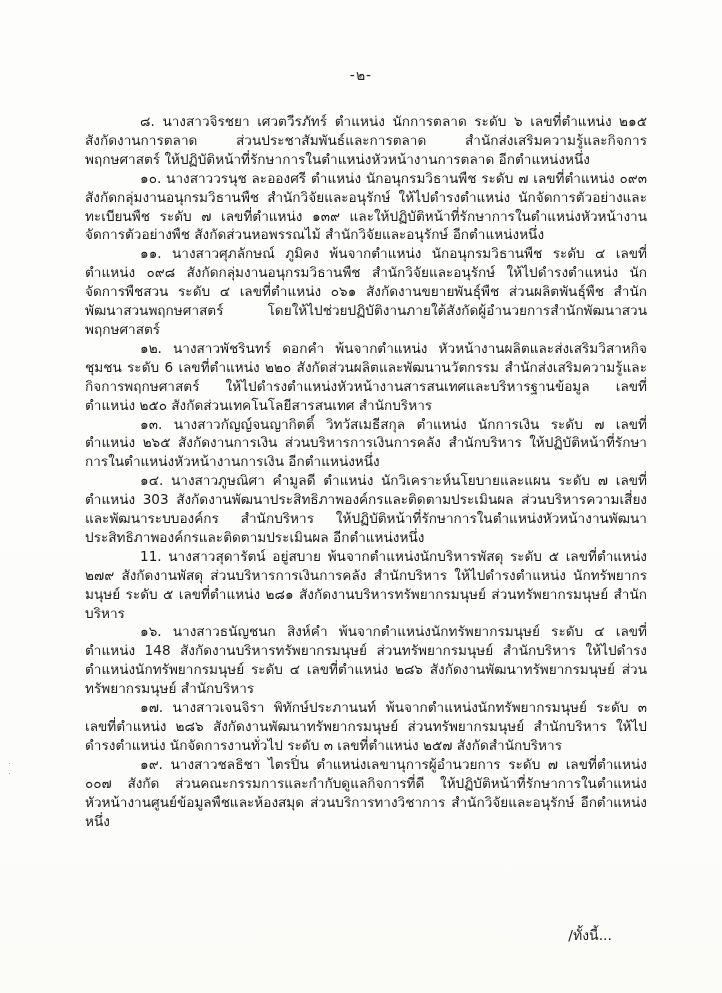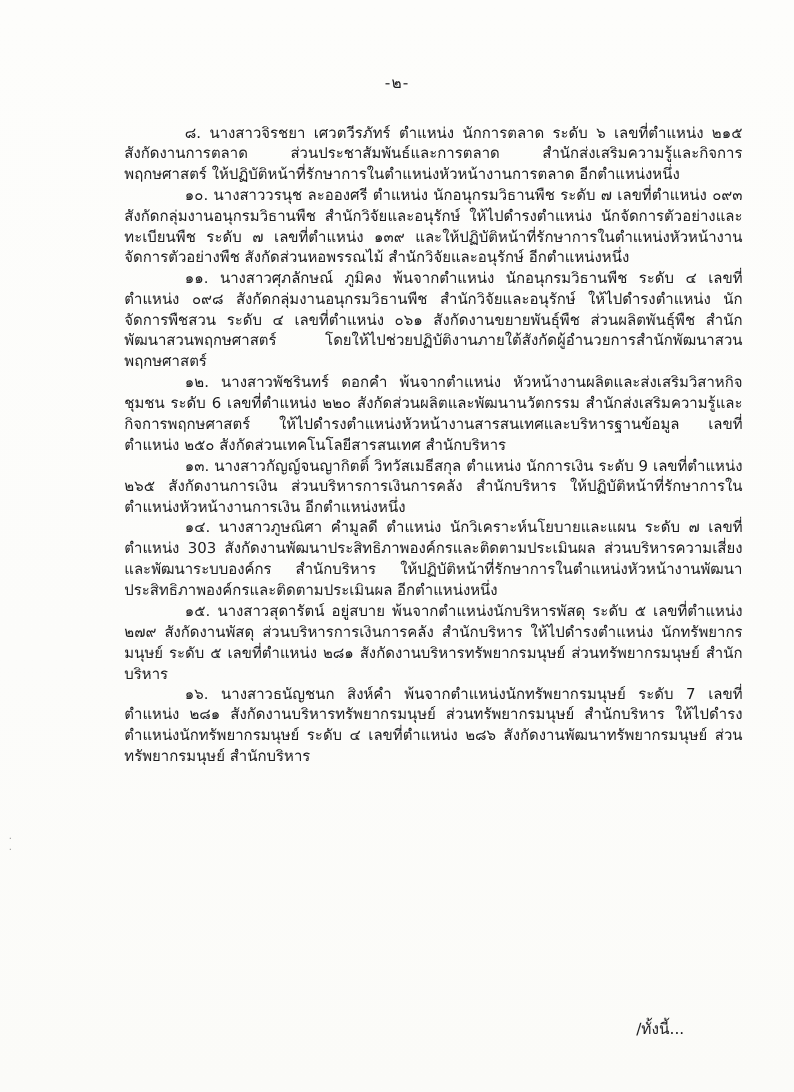--- a/index.html
+++ b/index.html
@@ -25,34 +25,33 @@
     width: 100%;
     text-align: center;
     font-size: 14px;
     letter-spacing: 1px;
   }
   .doc-body {
     position: absolute;
     top: 112px;
     left: 85px;
     width: 562px;
-    margin-left: 28px;
   }
   p.para {
     margin: 0;
     padding: 0;
     font-size: 13.6px;
     line-height: 18.9px;
     text-indent: 55px;
     text-align: justify;
     word-break: break-word;
   }
   .footer-note {
     position: absolute;
-    right: 100px;
+    right: 110px;
     top: 924px;
     font-size: 14px;
   }
   .scan-speck {
     position: absolute;
     left: 8px;
     top: 756px;
     width: 3px;
     height: 22px;
     color: #9a9a9a;
@@ -65,23 +64,25 @@
 
 <div class="page">
 
   <div class="page-number">-๒-</div>
 
   <div class="doc-body">
     <p class="para">๘. นางสาวจิรชยา  เศวตวีรภัทร์ ตำแหน่ง นักการตลาด ระดับ ๖ เลขที่ตำแหน่ง ๒๑๕ สังกัดงานการตลาด ส่วนประชาสัมพันธ์และการตลาด  สำนักส่งเสริมความรู้และกิจการพฤกษศาสตร์ ให้ปฏิบัติหน้าที่รักษาการในตำแหน่งหัวหน้างานการตลาด อีกตำแหน่งหนึ่ง</p>
     <p class="para">๑๐. นางสาววรนุช  ละอองศรี ตำแหน่ง นักอนุกรมวิธานพืช ระดับ ๗ เลขที่ตำแหน่ง ๐๙๓ สังกัดกลุ่มงานอนุกรมวิธานพืช สำนักวิจัยและอนุรักษ์ ให้ไปดำรงตำแหน่ง นักจัดการตัวอย่างและทะเบียนพืช ระดับ ๗ เลขที่ตำแหน่ง ๑๓๙  และให้ปฏิบัติหน้าที่รักษาการในตำแหน่งหัวหน้างานจัดการตัวอย่างพืช สังกัดส่วนหอพรรณไม้  สำนักวิจัยและอนุรักษ์  อีกตำแหน่งหนึ่ง</p>
     <p class="para">๑๑. นางสาวศุภลักษณ์  ภูมิคง พ้นจากตำแหน่ง นักอนุกรมวิธานพืช ระดับ ๔ เลขที่ตำแหน่ง ๐๙๘  สังกัดกลุ่มงานอนุกรมวิธานพืช สำนักวิจัยและอนุรักษ์  ให้ไปดำรงตำแหน่ง นักจัดการพืชสวน ระดับ ๔ เลขที่ตำแหน่ง ๐๖๑  สังกัดงานขยายพันธุ์พืช ส่วนผลิตพันธุ์พืช สำนักพัฒนาสวนพฤกษศาสตร์  โดยให้ไปช่วยปฏิบัติงานภายใต้สังกัดผู้อำนวยการสำนักพัฒนาสวนพฤกษศาสตร์</p>
     <p class="para">๑๒. นางสาวพัชรินทร์  ดอกคำ  พ้นจากตำแหน่ง หัวหน้างานผลิตและส่งเสริมวิสาหกิจชุมชน ระดับ 6 เลขที่ตำแหน่ง ๒๒๐  สังกัดส่วนผลิตและพัฒนานวัตกรรม  สำนักส่งเสริมความรู้และกิจการพฤกษศาสตร์ ให้ไปดำรงตำแหน่งหัวหน้างานสารสนเทศและบริหารฐานข้อมูล เลขที่ตำแหน่ง ๒๕๐ สังกัดส่วนเทคโนโลยีสารสนเทศ  สำนักบริหาร</p>
-    <p class="para">๑๓. นางสาวกัญญ์จนญากิตติ์  วิทวัสเมธีสกุล  ตำแหน่ง นักการเงิน ระดับ 9 เลขที่ตำแหน่ง ๒๖๕ สังกัดงานการเงิน ส่วนบริหารการเงินการคลัง  สำนักบริหาร ให้ปฏิบัติหน้าที่รักษาการในตำแหน่งหัวหน้างานการเงิน อีกตำแหน่งหนึ่ง</p>
+    <p class="para">๑๓. นางสาวกัญญ์จนญากิตติ์  วิทวัสเมธีสกุล  ตำแหน่ง นักการเงิน ระดับ ๗ เลขที่ตำแหน่ง ๒๖๕ สังกัดงานการเงิน ส่วนบริหารการเงินการคลัง  สำนักบริหาร ให้ปฏิบัติหน้าที่รักษาการในตำแหน่งหัวหน้างานการเงิน อีกตำแหน่งหนึ่ง</p>
     <p class="para">๑๔. นางสาวภูษณิศา  คำมูลดี  ตำแหน่ง นักวิเคราะห์นโยบายและแผน ระดับ ๗ เลขที่ตำแหน่ง 303 สังกัดงานพัฒนาประสิทธิภาพองค์กรและติดตามประเมินผล ส่วนบริหารความเสี่ยงและพัฒนาระบบองค์กร  สำนักบริหาร ให้ปฏิบัติหน้าที่รักษาการในตำแหน่งหัวหน้างานพัฒนาประสิทธิภาพองค์กรและติดตามประเมินผล อีกตำแหน่งหนึ่ง</p>
-    <p class="para">๑๕. นางสาวสุดารัตน์  อยู่สบาย พ้นจากตำแหน่งนักบริหารพัสดุ ระดับ ๕ เลขที่ตำแหน่ง ๒๗๙  สังกัดงานพัสดุ ส่วนบริหารการเงินการคลัง สำนักบริหาร ให้ไปดำรงตำแหน่ง นักทรัพยากรมนุษย์ ระดับ ๕ เลขที่ตำแหน่ง ๒๘๑  สังกัดงานบริหารทรัพยากรมนุษย์ ส่วนทรัพยากรมนุษย์ สำนักบริหาร</p>
-    <p class="para">๑๖. นางสาวธนัญชนก  สิงห์คำ พ้นจากตำแหน่งนักทรัพยากรมนุษย์ ระดับ 7 เลขที่ตำแหน่ง ๒๘๑  สังกัดงานบริหารทรัพยากรมนุษย์ ส่วนทรัพยากรมนุษย์ สำนักบริหาร ให้ไปดำรงตำแหน่งนักทรัพยากรมนุษย์ ระดับ ๔ เลขที่ตำแหน่ง ๒๘๖  สังกัดงานพัฒนาทรัพยากรมนุษย์ ส่วนทรัพยากรมนุษย์ สำนักบริหาร</p>
+    <p class="para">11. นางสาวสุดารัตน์  อยู่สบาย พ้นจากตำแหน่งนักบริหารพัสดุ ระดับ ๕ เลขที่ตำแหน่ง ๒๗๙  สังกัดงานพัสดุ ส่วนบริหารการเงินการคลัง สำนักบริหาร ให้ไปดำรงตำแหน่ง นักทรัพยากรมนุษย์ ระดับ ๕ เลขที่ตำแหน่ง ๒๘๑  สังกัดงานบริหารทรัพยากรมนุษย์ ส่วนทรัพยากรมนุษย์ สำนักบริหาร</p>
+    <p class="para">๑๖. นางสาวธนัญชนก  สิงห์คำ พ้นจากตำแหน่งนักทรัพยากรมนุษย์ ระดับ ๔ เลขที่ตำแหน่ง 148  สังกัดงานบริหารทรัพยากรมนุษย์ ส่วนทรัพยากรมนุษย์ สำนักบริหาร ให้ไปดำรงตำแหน่งนักทรัพยากรมนุษย์ ระดับ ๔ เลขที่ตำแหน่ง ๒๘๖  สังกัดงานพัฒนาทรัพยากรมนุษย์ ส่วนทรัพยากรมนุษย์ สำนักบริหาร</p>
+    <p class="para">๑๗. นางสาวเจนจิรา  พิทักษ์ประภานนท์ พ้นจากตำแหน่งนักทรัพยากรมนุษย์ ระดับ ๓ เลขที่ตำแหน่ง ๒๘๖  สังกัดงานพัฒนาทรัพยากรมนุษย์ ส่วนทรัพยากรมนุษย์ สำนักบริหาร ให้ไปดำรงตำแหน่ง นักจัดการงานทั่วไป ระดับ ๓ เลขที่ตำแหน่ง ๒๕๗  สังกัดสำนักบริหาร</p>
+    <p class="para">๑๙. นางสาวชลธิชา  ไตรปิ่น ตำแหน่งเลขานุการผู้อำนวยการ ระดับ ๗ เลขที่ตำแหน่ง ๐๐๗  สังกัด ส่วนคณะกรรมการและกำกับดูแลกิจการที่ดี  ให้ปฏิบัติหน้าที่รักษาการในตำแหน่งหัวหน้างานศูนย์ข้อมูลพืชและห้องสมุด ส่วนบริการทางวิชาการ สำนักวิจัยและอนุรักษ์ อีกตำแหน่งหนึ่ง</p>
   </div>
 
   <div class="footer-note">/ทั้งนี้...</div>
 
   <div class="scan-speck">.<br>.</div>
 
 </div>
 
 </body></html>

